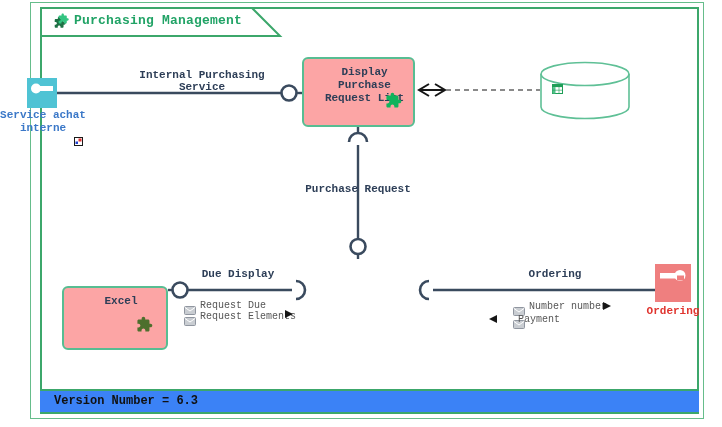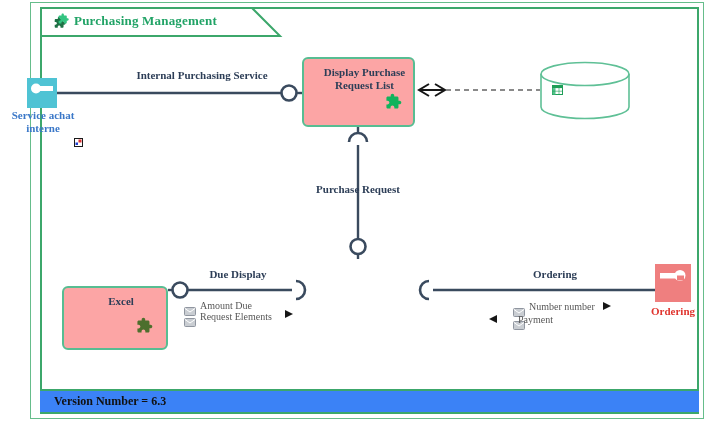--- a/index.html
+++ b/index.html
@@ -1,17 +1,17 @@
 <!DOCTYPE html>
 <html><head>
 <meta charset="utf-8">
 <style>
   html,body{margin:0;padding:0;background:#fff;}
   .canvas{position:relative;width:722px;height:427px;background:#ffffff;overflow:hidden;
-          font-family:Liberation Serif, serif;}
+          font-family:Liberation Mono, monospace;}
   .abs{position:absolute;}
   .frame-outer{left:30px;top:2px;width:672px;height:415px;border:1px solid #66bd8b;}
   .frame-main{left:40px;top:7px;width:655px;height:403px;border:2px solid #3ca76b;}
   .version-bar{left:40px;top:389px;width:659px;height:21px;border-top:2px solid #3ca76b;
                background:#3b82f6;}
   .version-text{position:absolute;left:14px;top:3px;font-weight:bold;font-size:12px;color:#111;}
   .tab-title{left:74px;top:13px;font-weight:bold;font-size:13px;color:#21a366;letter-spacing:.2px;}
   .fn-box{position:absolute;background:#fca5a5;border:2.5px solid #57bd92;border-radius:6px;box-sizing:border-box;padding-left:12px;}
   .fn-title{font-weight:bold;font-size:11px;line-height:13px;color:#2d3e57;text-align:center;padding:7px 6px 0 6px;}
   .edge-label{position:absolute;font-weight:bold;font-size:11px;color:#2d3e57;text-align:center;}
@@ -103,21 +103,21 @@
   <div class="edge-label" style="left:300px;top:183px;width:116px;">Purchase Request</div>
   <div class="edge-label" style="left:180px;top:268px;width:116px;">Due Display</div>
   <div class="edge-label" style="left:495px;top:268px;width:120px;">Ordering</div>
 
   <span class="abs" style="left:184px;top:302px;">
     <svg width="12" height="9" viewBox="0 0 12 9">
         <rect x="0.5" y="0.5" width="11" height="8" rx="1" fill="#c9cdd2" stroke="#9096a0"></rect>
         <path d="M1,1.5 L6,5 L11,1.5" fill="none" stroke="#ffffff"></path>
       </svg>
   </span>
-  <div class="item-label" style="left:200px;top:300px;">Amount Due</div>
+  <div class="item-label" style="left:200px;top:300px;">Request Due</div>
   <span class="abs" style="left:184px;top:313px;">
     <svg width="12" height="9" viewBox="0 0 12 9">
         <rect x="0.5" y="0.5" width="11" height="8" rx="1" fill="#c9cdd2" stroke="#9096a0"></rect>
         <path d="M1,1.5 L6,5 L11,1.5" fill="none" stroke="#ffffff"></path>
       </svg>
   </span>
   <div class="item-label" style="left:200px;top:311px;">Request Elements</div>
   <div class="tri-r" style="left:285px;top:310px;"></div>
 
   <span class="abs" style="left:513px;top:303px;">

